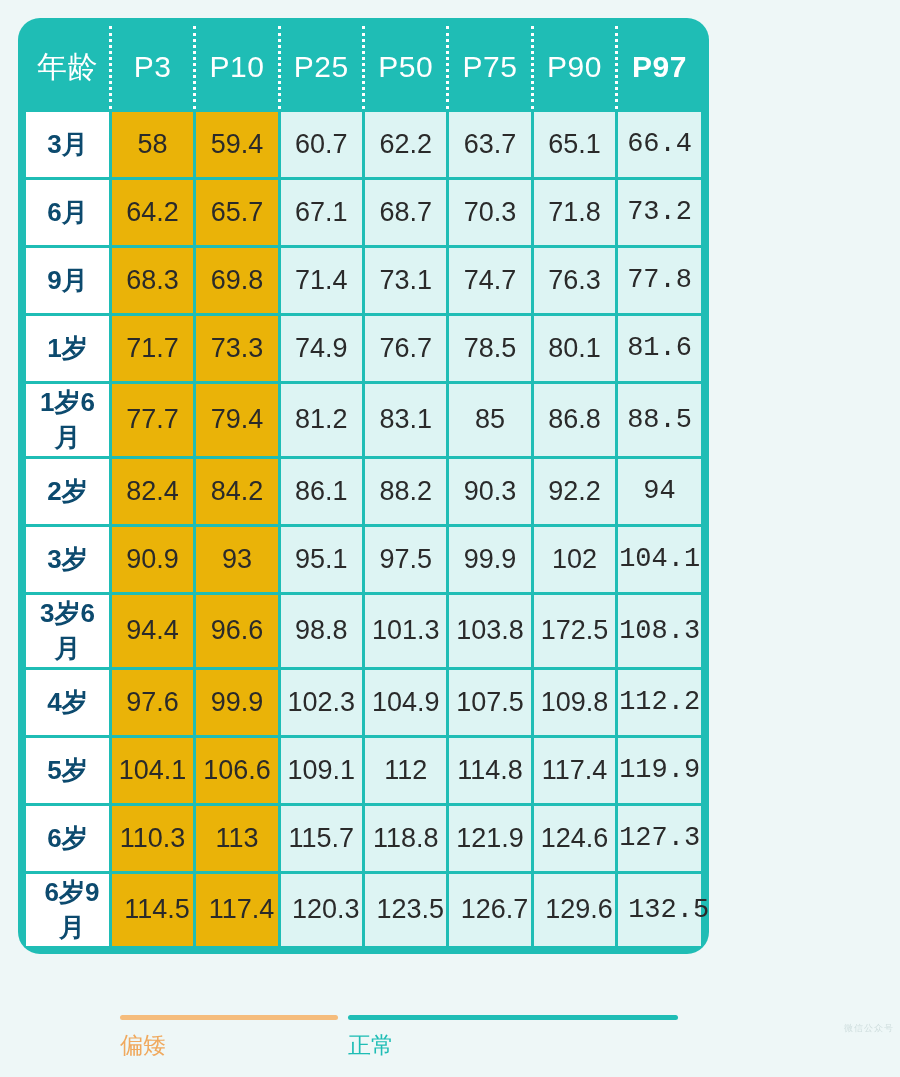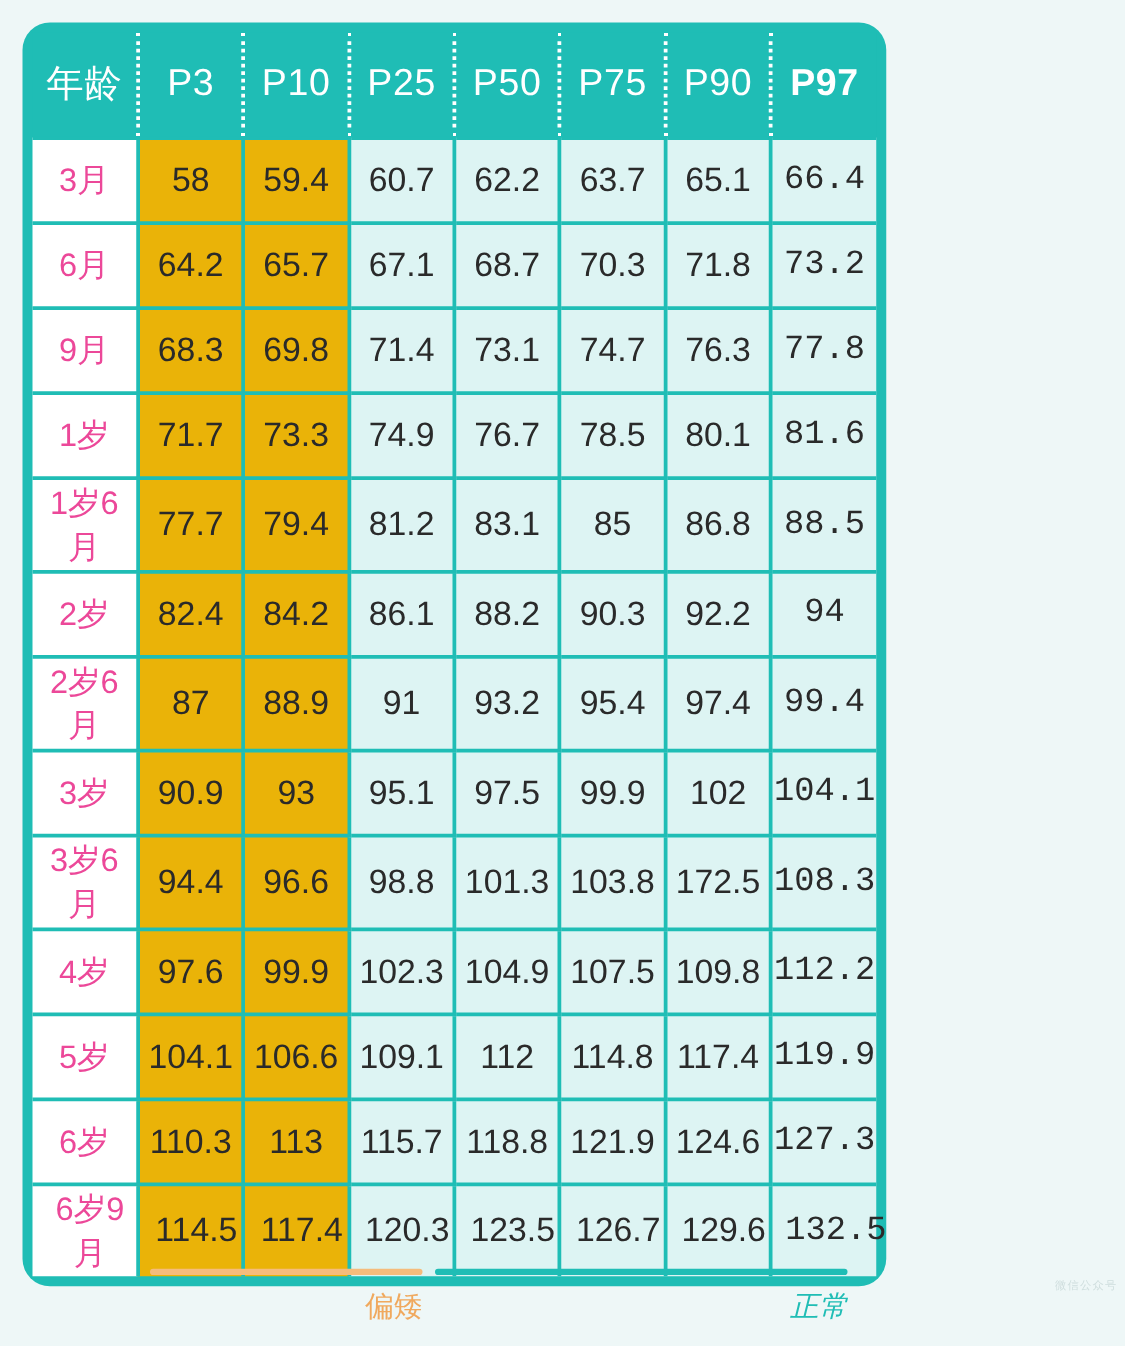--- a/index.html
+++ b/index.html
@@ -58,21 +58,22 @@
   
   tbody td {
     height: 68px;
     font-size: 27px;
     color: #2a2a2a;
     border: 3px solid #1fbdb5;
   }
   tbody td.age {
     background: #ffffff;
     font-size: 26px;
-    color: #ec4899;
+    color: #0c4a6e;
+    font-weight: bold;
   }
   tbody td.low {
     background: #eab308;
   }
   tbody td.normal {
     background: #ddf4f3;
   }
   tbody tr td:first-child {
     border-left: none;
   }
@@ -86,35 +87,35 @@
   }
   #legend {
     position: absolute;
     left: 18px;
     width: 864px;
     height: 60px;
   }
   .legend-group {
     position: absolute;
     top: 0;
-    text-align: right;
+    text-align: left;
   }
   .legend-bar {
     height: 5px;
     border-radius: 3px;
     width: 100%;
   }
   .legend-label {
     margin-top: 10px;
     font-size: 23px;
   }
   .legend-low .legend-bar { background: #f5bc7c; }
   .legend-low .legend-label { color: #f0a95e; }
   .legend-normal .legend-bar { background: #1fbdb5; }
-  .legend-normal .legend-label { color: #1fbdb5; font-style: italic; }
+  .legend-normal .legend-label { color: #1fbdb5; }
   #watermark {
     position: absolute;
     right: 6px;
     bottom: 42px;
     font-size: 9px;
     color: #cfdede;
     letter-spacing: 1px;
   }
 </style>
 </head>
@@ -189,30 +190,20 @@
         </tr>
         <tr>
           <td class="age">2岁</td>
           <td class="low">82.4</td>
           <td class="low">84.2</td>
           <td class="normal">86.1</td>
           <td class="normal">88.2</td>
           <td class="normal">90.3</td>
           <td class="normal">92.2</td>
           <td class="normal">94</td>
-        </tr>
-        <tr>
-          <td class="age">2岁6月</td>
-          <td class="low">87</td>
-          <td class="low">88.9</td>
-          <td class="normal">91</td>
-          <td class="normal">93.2</td>
-          <td class="normal">95.4</td>
-          <td class="normal">97.4</td>
-          <td class="normal">99.4</td>
         </tr>
         <tr>
           <td class="age">3岁</td>
           <td class="low">90.9</td>
           <td class="low">93</td>
           <td class="normal">95.1</td>
           <td class="normal">97.5</td>
           <td class="normal">99.9</td>
           <td class="normal">102</td>
           <td class="normal">104.1</td>

